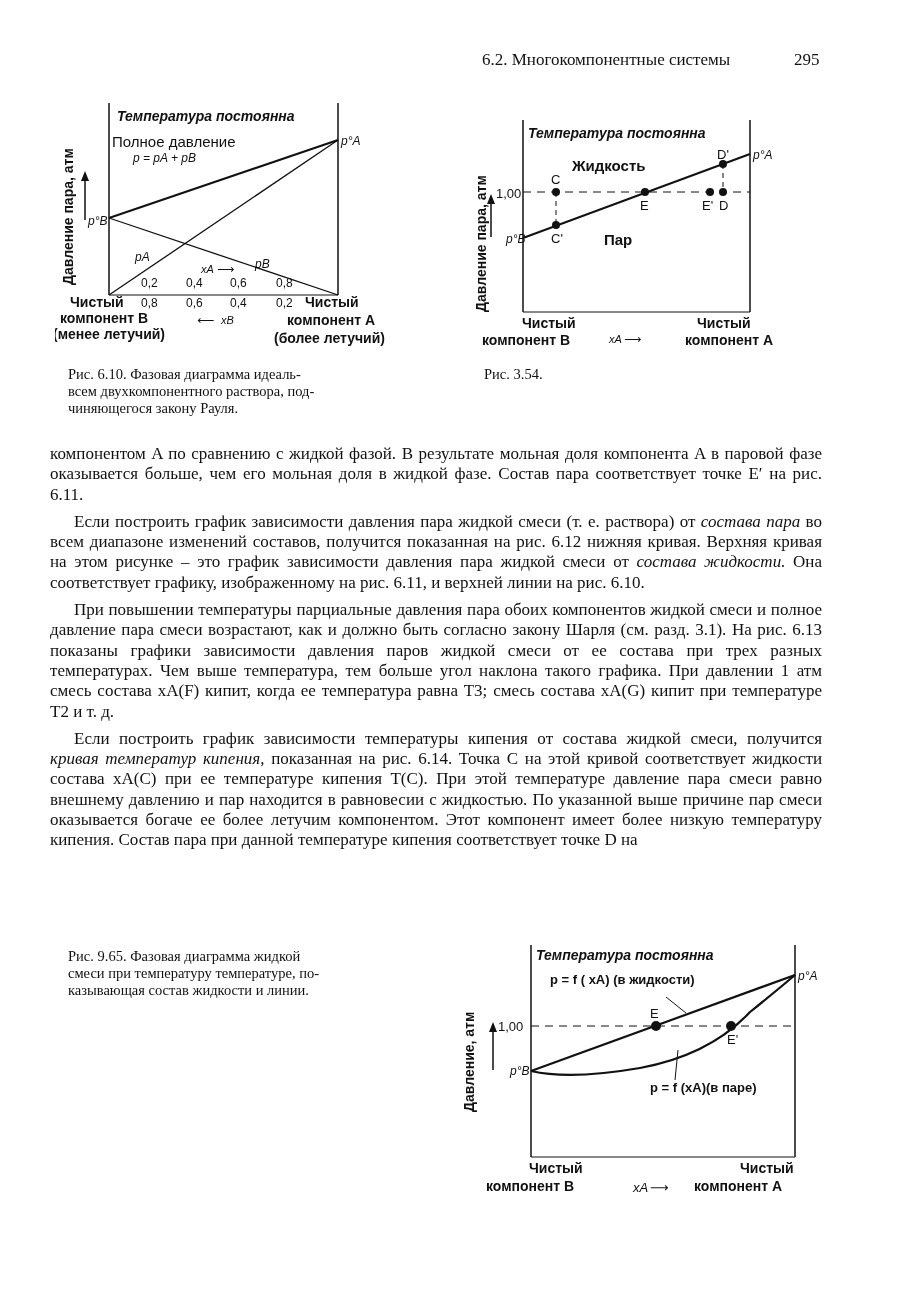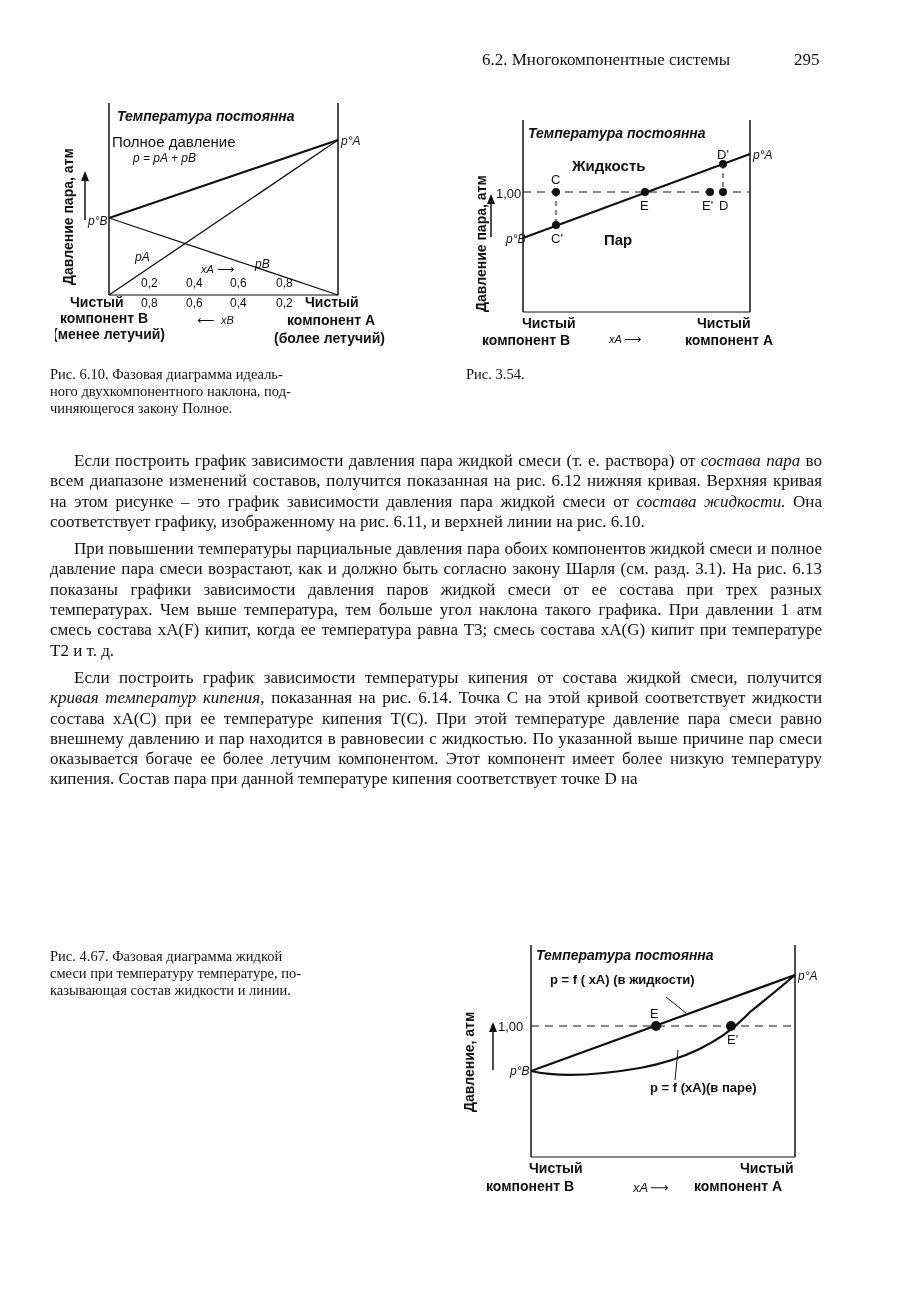--- a/index.html
+++ b/index.html
@@ -1,20 +1,20 @@
 <!DOCTYPE html>
 <html><head>
 <meta charset="utf-8">
 <style>
   html,body{margin:0;padding:0;background:#fff;}
   body{width:899px;height:1300px;position:relative;overflow:hidden;color:#111;font-family:"Liberation Serif","DejaVu Serif",serif;}
   .abs{position:absolute;}
   .header{left:482px;top:50px;font-size:17px;}
   .header .pg{position:absolute;left:312px;top:0;}
-  .cap{font-size:14.5px;line-height:17px;}
+  .cap{font-size:14.5px;line-height:17px;margin-left:18px;}
   .body-text{left:50px;width:772px;font-size:17px;line-height:20.3px;text-align:justify;}
   .body-text p{margin:0;text-indent:0;}
   .body-text p.ind{text-indent:24px;}
   i{}
   svg text{font-family:"Liberation Sans","DejaVu Sans",sans-serif;fill:#111;}
   svg .it{font-style:italic;}
   svg .b{font-weight:bold;}
 </style>
 </head>
 <body>
@@ -97,33 +97,38 @@
   <text x="62" y="216" font-size="14" class="b">Чистый</text>
   <text x="22" y="233" font-size="14" class="b">компонент B</text>
   <text x="237" y="216" font-size="14" class="b">Чистый</text>
   <text x="225" y="233" font-size="14" class="b">компонент A</text>
   <text x="149" y="231" font-size="11" class="it">xA</text>
   <text x="164" y="231" font-size="12">⟶</text>
 </svg>
 
 <div class="abs cap" style="left:50px;top:366px;">
   <div>Рис. 6.10. Фазовая диаграмма идеаль-</div>
-  <div>ного двухкомпонентного наклона, под-</div>
-  <div>чиняющегося закону Полное.</div>
+  <div>всем двухкомпонентного раствора, под-</div>
+  <div>чиняющегося закону Рауля.</div>
 </div>
 <div class="abs cap" style="left:466px;top:366px;">Рис. 3.54.</div>
 
 <div class="abs body-text" style="top:444px;">
+  <p>
+    <span>компонентом A по сравнению с жидкой фазой. В результате мольная доля компонента</span>
+    <span>A в паровой фазе оказывается больше, чем его мольная доля в жидкой фазе. Состав</span>
+    <span>пара соответствует точке E′ на рис. 6.11.</span>
+  </p>
   <p class="ind" style="margin-top:7px"><span>Если построить график зависимости давления пара жидкой смеси (т. е. раствора) от </span><i>состава пара</i><span> во всем диапазоне изменений составов, получится показанная на рис. 6.12 нижняя кривая. Верхняя кривая на этом рисунке – это график зависимости давления пара жидкой смеси от </span><i>состава жидкости.</i><span> Она соответствует графику, изображенному на рис. 6.11, и верхней линии на рис. 6.10.</span></p>
   <p class="ind" style="margin-top:7px">При повышении температуры парциальные давления пара обоих компонентов жидкой смеси и полное давление пара смеси возрастают, как и должно быть согласно закону Шарля (см. разд. 3.1). На рис. 6.13 показаны графики зависимости давления паров жидкой смеси от ее состава при трех разных температурах. Чем выше температура, тем больше угол наклона такого графика. При давлении 1 атм смесь состава xA(F) кипит, когда ее температура равна T3; смесь состава xA(G) кипит при температуре T2 и т. д.</p>
   <p class="ind" style="margin-top:7px"><span>Если построить график зависимости температуры кипения от состава жидкой смеси, получится </span><i>кривая температур кипения</i><span>, показанная на рис. 6.14. Точка C на этой кривой соответствует жидкости состава xA(C) при ее температуре кипения T(C). При этой температуре давление пара смеси равно внешнему давлению и пар находится в равновесии с жидкостью. По указанной выше причине пар смеси оказывается богаче ее более летучим компонентом. Этот компонент имеет более низкую температуру кипения. Состав пара при данной температуре кипения соответствует точке D на</span></p>
 </div>
 
 <div class="abs cap" style="left:50px;top:948px;">
-  <div>Рис. 4.67. Фазовая диаграмма жидкой</div>
+  <div>Рис. 9.65. Фазовая диаграмма жидкой</div>
   <div>смеси при температуру температуре, по-</div>
   <div>казывающая состав жидкости и линии.</div>
 </div>
 
 <svg class="abs" style="left:450px;top:940px" width="380" height="260">
   <line x1="81" y1="5" x2="81" y2="217" stroke="#111" stroke-width="1.5"></line>
   <line x1="345" y1="5" x2="345" y2="217" stroke="#111" stroke-width="1.5"></line>
   <line x1="81" y1="217" x2="345" y2="217" stroke="#111" stroke-width="1"></line>
   <text x="86" y="20" font-size="14" class="it b">Температура постоянна</text>
   <text x="100" y="44" font-size="13" class="b">p = f ( xA) (в жидкости)</text>

